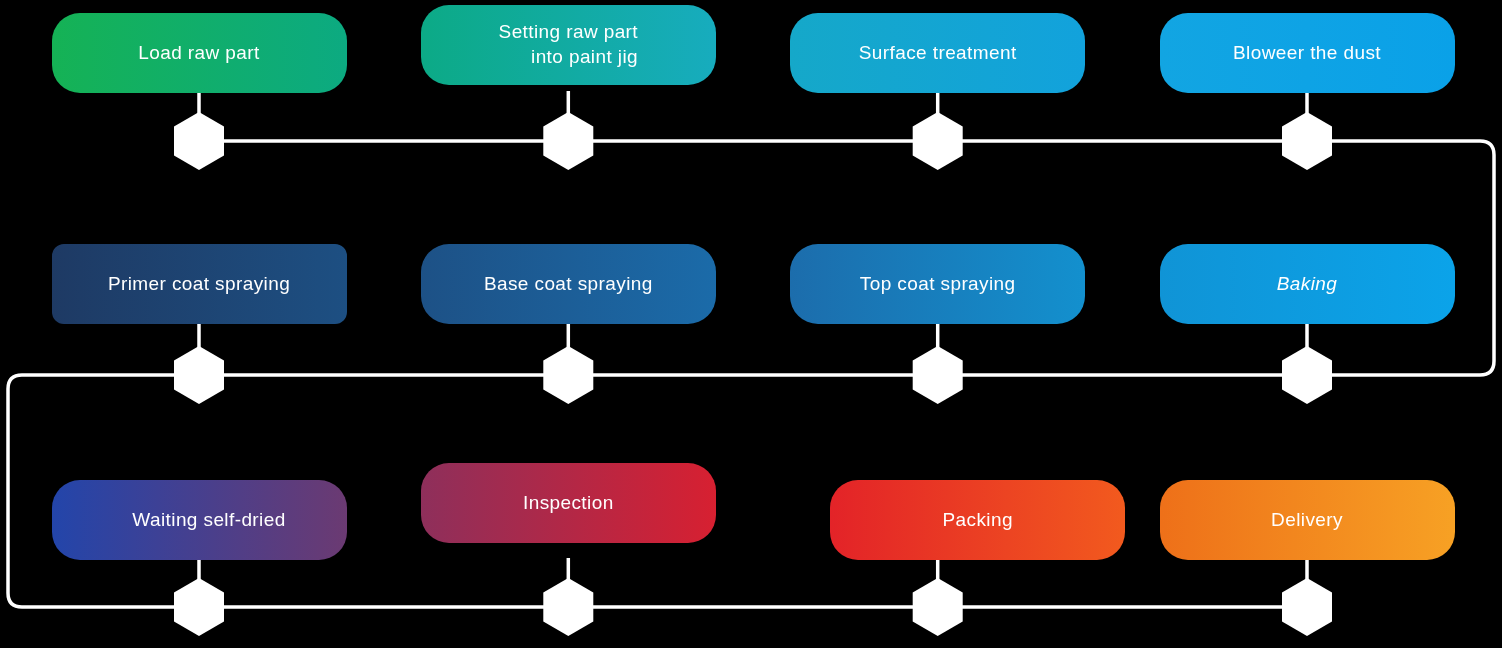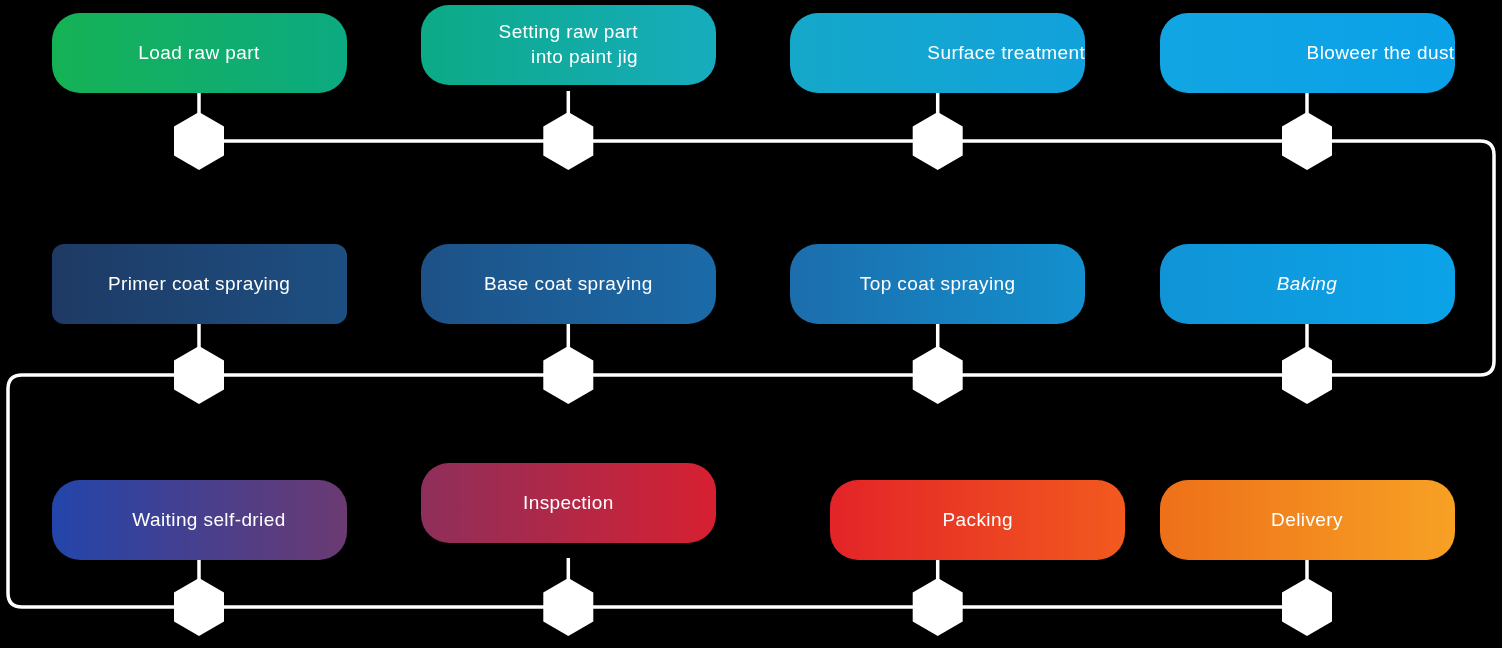--- a/index.html
+++ b/index.html
@@ -101,24 +101,24 @@
   </svg>
 
   <div id="nodes">
       <div class="node" style="left: 51.5px; top: 13px; background: linear-gradient(90deg, rgb(21, 178, 85), rgb(12, 170, 129));">
       <span class="label">Load raw part</span>
     </div>
       <div class="node" style="left: 420.8px; top: 5px; background: linear-gradient(90deg, rgb(12, 170, 134), rgb(23, 172, 190)); text-align: right;">
       <span class="label">Setting raw part
 into paint jig</span>
     </div>
-      <div class="node" style="left: 790.2px; top: 13px; background: linear-gradient(90deg, rgb(21, 168, 201), rgb(18, 162, 220)); justify-content: flex-end;">
+      <div class="node" style="left: 790.2px; top: 13px; background: linear-gradient(90deg, rgb(21, 168, 201), rgb(18, 162, 220));">
       <span class="label">Surface treatment</span>
     </div>
-      <div class="node" style="left: 1159.5px; top: 13px; background: linear-gradient(90deg, rgb(18, 165, 226), rgb(10, 161, 232)); justify-content: flex-end;">
+      <div class="node" style="left: 1159.5px; top: 13px; background: linear-gradient(90deg, rgb(18, 165, 226), rgb(10, 161, 232));">
       <span class="label">Bloweer the dust</span>
     </div>
       <div class="node" style="left: 51.5px; top: 244px; background: linear-gradient(90deg, rgb(30, 58, 100), rgb(29, 79, 130)); border-radius: 12px;">
       <span class="label">Primer coat spraying</span>
     </div>
       <div class="node" style="left: 420.8px; top: 244px; background: linear-gradient(90deg, rgb(29, 81, 134), rgb(27, 107, 169));">
       <span class="label">Base coat spraying</span>
     </div>
       <div class="node" style="left: 790.2px; top: 244px; background: linear-gradient(90deg, rgb(28, 109, 172), rgb(19, 144, 206));">
       <span class="label">Top coat spraying</span>

